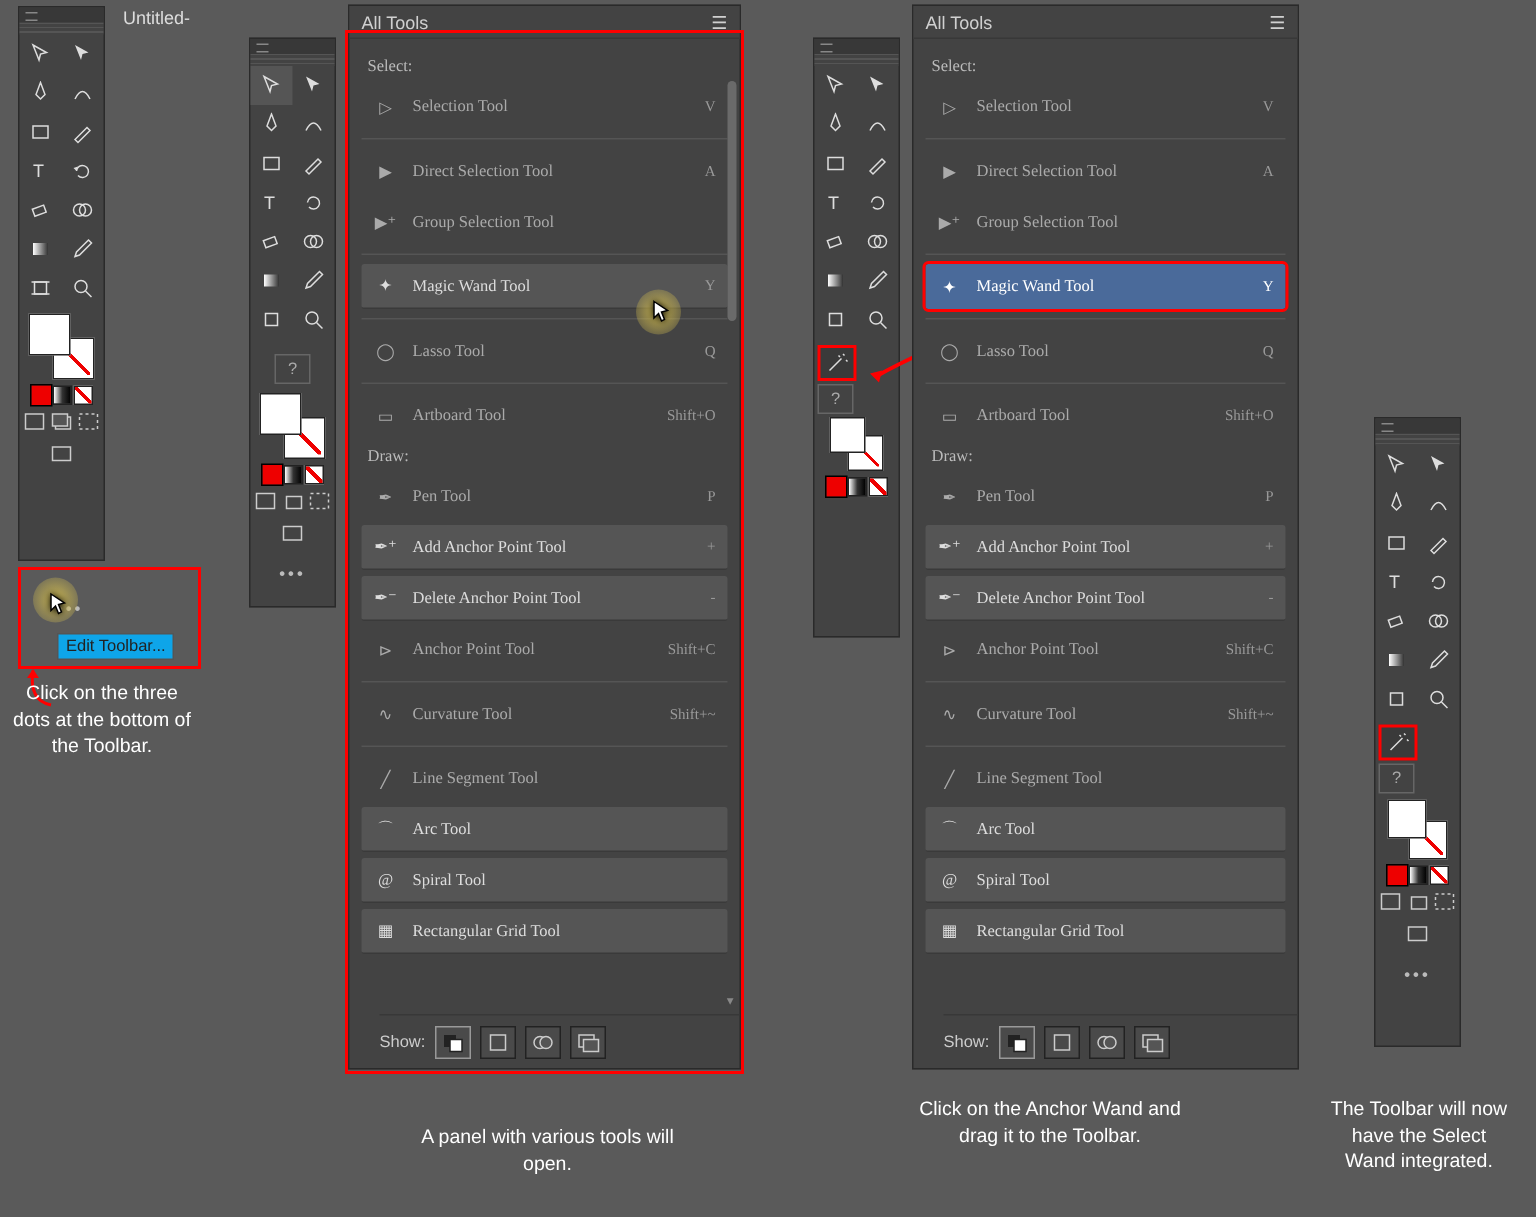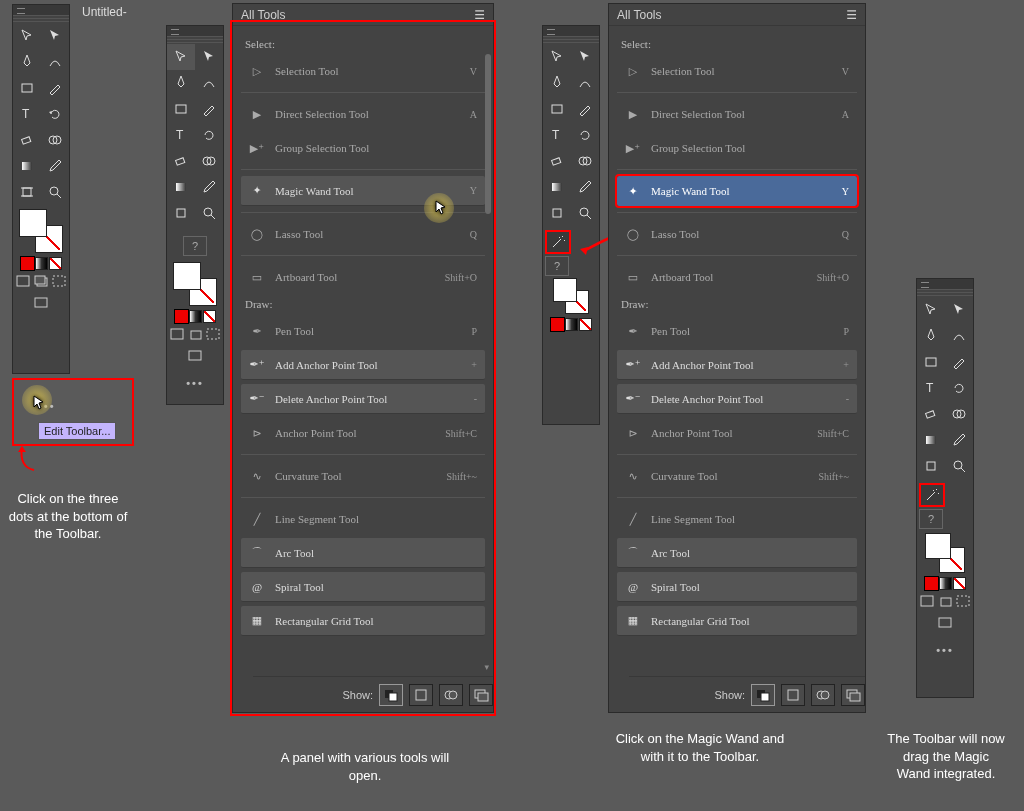--- a/index.html
+++ b/index.html
@@ -113,21 +113,21 @@
     color:#bbb;
     letter-spacing: 2px;
     font-weight: bold;
   }
   .red-box {
     border: 2px solid #f00;
     position: absolute;
   }
   .tooltip {
     position:absolute;
-    background:#c4b5fd;
+    background:#0ea5e9;
     color:#222;
     border:1px solid #555;
     padding:2px 5px;
     font-size:11px;
   }
   .caption {
     position:absolute;
     color:#fff;
     font-size:13px;
     text-align:center;
@@ -194,21 +194,21 @@
     color:#fff;
   }
   .tool-row .ti { width:16px; height:16px; flex:0 0 16px; display:flex;align-items:center;justify-content:center; }
   .tool-row .tlabel { flex:1; }
   .tool-row .tkey { color:#999; font-size:10px; }
   .sep { height:1px; background:#555; margin:6px 0; }
   .at-footer {
     height:36px;
     display:flex;
     align-items:center;
-    justify-content:flex-end;
+    justify-content:flex-start;
     gap:6px;
     border-top:1px solid #383838;
     color:#ccc;
     font-size:11px;
     margin-left:20px;
   }
   .showbtn {
     width:24px;height:22px;
     border:1px solid #222;
     background:#4a4a4a;
@@ -376,21 +376,21 @@
       <path d="M2 1l9 6-4 1 2 5-2 1-2-5-3 3z" fill="#fff" stroke="#000"></path>
     </svg>
 </div>
 <div class="tooltip" style="left:38px;top:422px;">Edit Toolbar...</div>
 
 <svg class="arrow-red" style="left:14px;top:442px;" viewBox="0 0 30 30">
     <path d="M20 28 Q 5 25 8 5" fill="none" stroke="#f00" stroke-width="2"></path>
     <path d="M4 10 l4 -6 l4 6 z" fill="#f00"></path>
   </svg>
 
-<div class="caption" style="left:4px;top:490px;width:128px;">Click on the three dots at the bottom of the Toolbar.</div>
+<div class="caption" style="left:4px;top:453px;width:128px;">Click on the three dots at the bottom of the Toolbar.</div>
 
 <div class="toolbar" style="position:absolute;left:166px;top:25px;height:380px;">
   <div class="toolbar-header"></div>
   <div class="toolbar-gripbar"></div>
   <div class="tool-grid">
     <div class="tool-btn" style="background:#555;">
         <svg viewBox="0 0 16 16">
           <path d="M3 2l9 5-4 1-1 4z" fill="none" stroke="#ddd"></path>
         </svg>
       </div>
@@ -844,21 +844,21 @@
       </div>
     <div class="showbtn">
         <svg width="16" height="14">
           <rect x="2" y="2" width="10" height="8" fill="none" stroke="#ccc"></rect>
           <rect x="5" y="5" width="10" height="8" fill="#555" stroke="#ccc"></rect>
         </svg>
       </div>
   </div>
 </div>
 
-<div class="caption" style="left:610px;top:730px;width:180px;">Click on the Magic Wand and with it to the Toolbar.</div>
+<div class="caption" style="left:610px;top:730px;width:180px;">Click on the Anchor Wand and drag it to the Toolbar.</div>
 
 <div class="toolbar" style="position:absolute;left:916px;top:278px;height:420px;">
   <div class="toolbar-header"></div>
   <div class="toolbar-gripbar"></div>
   <div class="tool-grid">
     <div class="tool-btn">
         <svg viewBox="0 0 16 16">
           <path d="M3 2l9 5-4 1-1 4z" fill="none" stroke="#ddd"></path>
         </svg>
       </div>
@@ -966,13 +966,13 @@
     </div>
     <div class="screen-mode">
         <svg width="16" height="14">
           <rect x="2" y="2" width="12" height="9" fill="none" stroke="#ccc"></rect>
         </svg>
       </div>
     <div class="three-dots">•••</div>
   </div>
 </div>
 
-<div class="caption" style="left:886px;top:730px;width:120px;">The Toolbar will now drag the Magic Wand integrated.</div>
+<div class="caption" style="left:886px;top:730px;width:120px;">The Toolbar will now have the Select Wand integrated.</div>
 
 </body></html>

